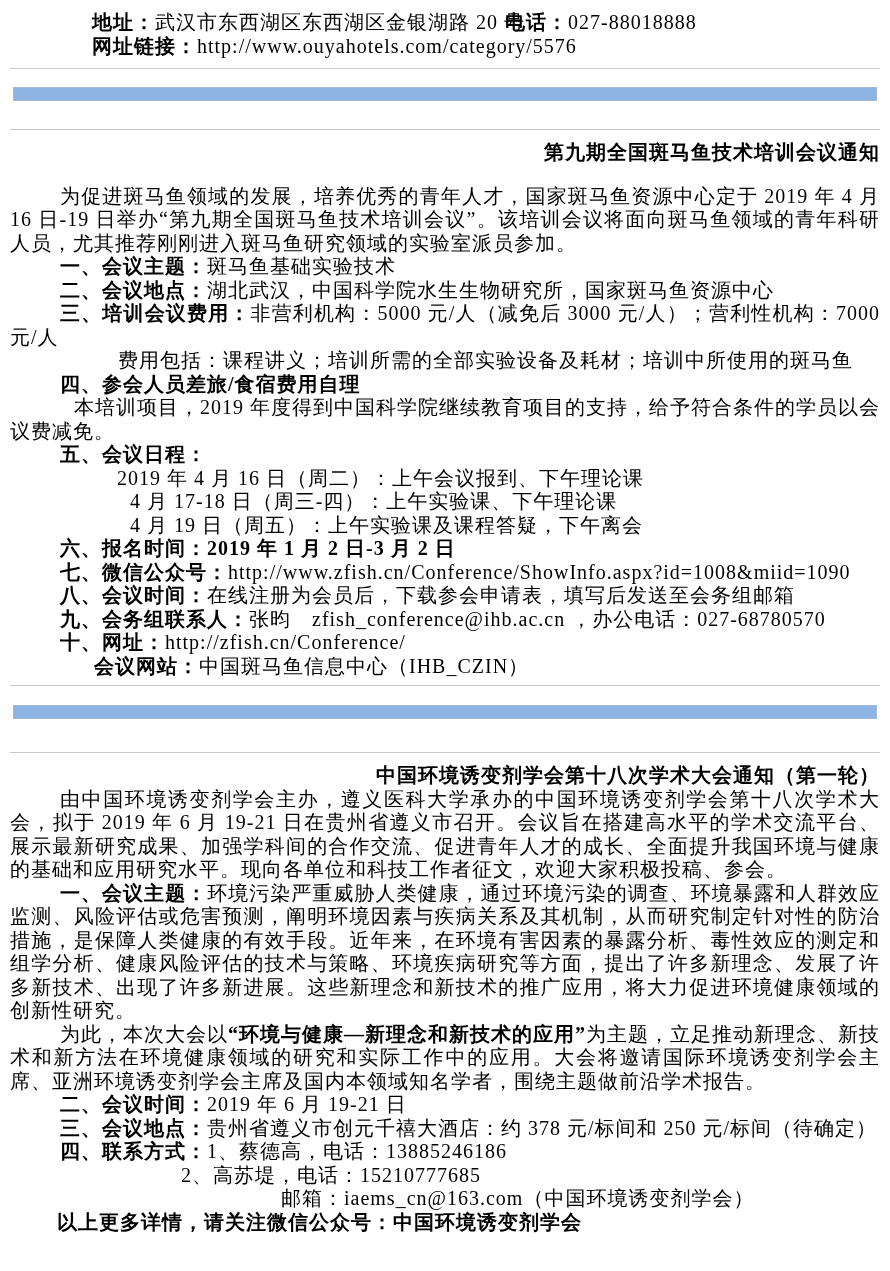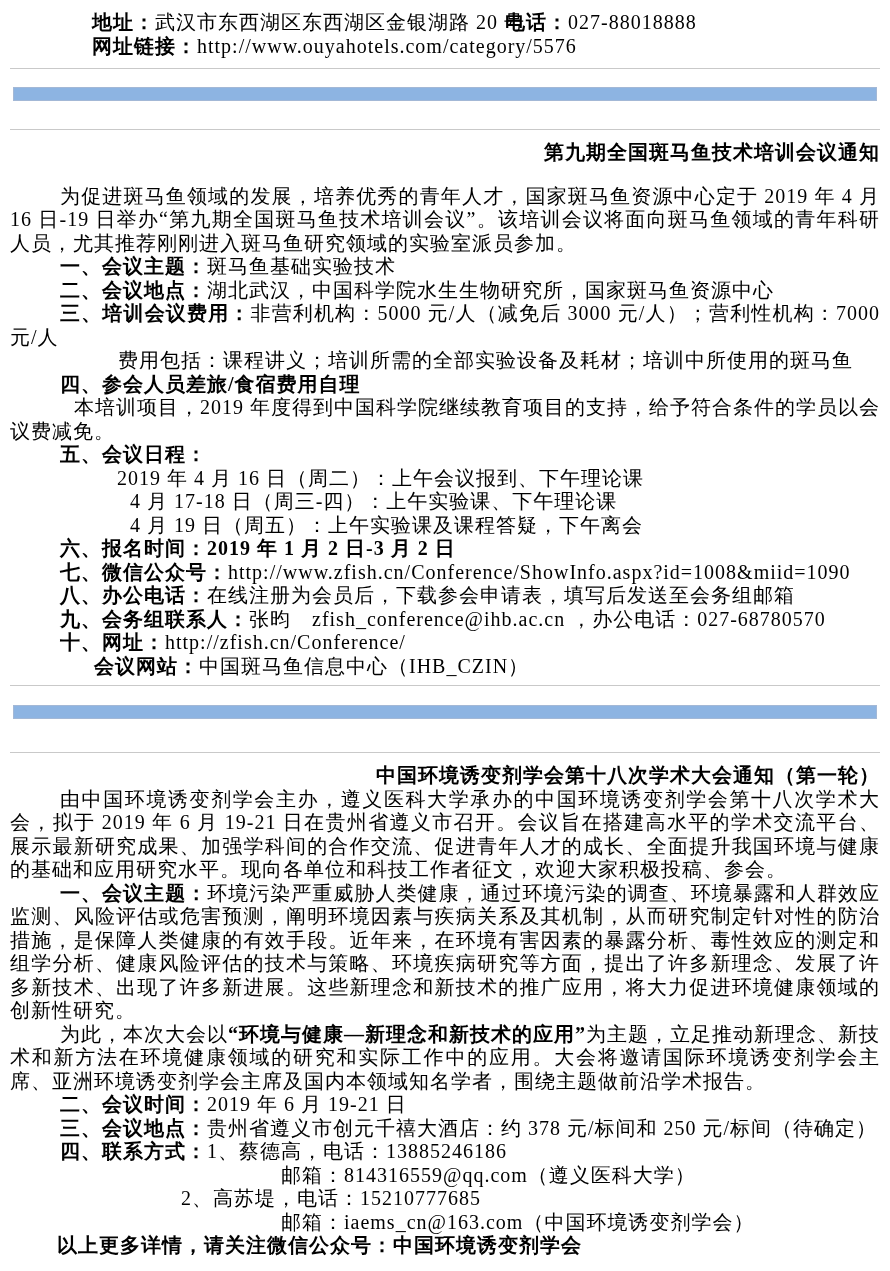--- a/index.html
+++ b/index.html
@@ -60,38 +60,37 @@
   <div class="row ind-item"><span class="lb">三、培训会议费用：</span><span>非营利机构：5000 元/人（减免后 3000 元/人）；营利性机构：7000 元/人</span></div>
   <div class="row ind-sub2"><span class="lb"></span><span>费用包括：课程讲义；培训所需的全部实验设备及耗材；培训中所使用的斑马鱼</span></div>
   <div class="row ind-item"><span class="lb">四、参会人员差旅/食宿费用自理</span><span></span></div>
   <div class="row ind-sub1"><span class="lb"></span><span>本培训项目，2019 年度得到中国科学院继续教育项目的支持，给予符合条件的学员以会议费减免。</span></div>
   <div class="row ind-item"><span class="lb">五、会议日程：</span><span></span></div>
   <div class="row ind-sched1"><span class="lb"></span><span>2019 年 4 月 16 日（周二）：上午会议报到、下午理论课</span></div>
   <div class="row ind-sched2"><span class="lb"></span><span>4 月 17-18 日（周三-四）：上午实验课、下午理论课</span></div>
   <div class="row ind-sched2"><span class="lb"></span><span>4 月 19 日（周五）：上午实验课及课程答疑，下午离会</span></div>
   <div class="row ind-item"><span class="lb">六、报名时间：2019 年 1 月 2 日-3 月 2 日</span><span></span></div>
   <div class="row ind-item"><span class="lb">七、微信公众号：</span><span>http://www.zfish.cn/Conference/ShowInfo.aspx?id=1008&amp;miid=1090</span></div>
-  <div class="row ind-item"><span class="lb">八、办公电话：</span><span>在线注册为会员后，下载参会申请表，填写后发送至会务组邮箱</span></div>
+  <div class="row ind-item"><span class="lb">八、会议时间：</span><span>在线注册为会员后，下载参会申请表，填写后发送至会务组邮箱</span></div>
   <div class="row ind-item"><span class="lb">九、会务组联系人：</span><span>张昀　zfish_conference@ihb.ac.cn ，办公电话：027-68780570</span></div>
   <div class="row ind-item"><span class="lb">十、网址：</span><span>http://zfish.cn/Conference/</span></div>
   <div class="row ind-sub3"><span class="lb">会议网站：</span><span>中国斑马鱼信息中心（IHB_CZIN）</span></div>
 
   <div class="hr d2-hr1"></div>
   <div class="bar d2-bar"></div>
   <div class="hr d2-hr2"></div>
 
   <div class="title">中国环境诱变剂学会第十八次学术大会通知（第一轮）</div>
 
   <div class="para intro2">由中国环境诱变剂学会主办，遵义医科大学承办的中国环境诱变剂学会第十八次学术大会，拟于 2019 年 6 月 19-21 日在贵州省遵义市召开。会议旨在搭建高水平的学术交流平台、展示最新研究成果、加强学科间的合作交流、促进青年人才的成长、全面提升我国环境与健康的基础和应用研究水平。现向各单位和科技工作者征文，欢迎大家积极投稿、参会。</div>
 
   <div class="row ind-item"><span class="lb">一、会议主题：</span><span>环境污染严重威胁人类健康，通过环境污染的调查、环境暴露和人群效应监测、风险评估或危害预测，阐明环境因素与疾病关系及其机制，从而研究制定针对性的防治措施，是保障人类健康的有效手段。近年来，在环境有害因素的暴露分析、毒性效应的测定和组学分析、健康风险评估的技术与策略、环境疾病研究等方面，提出了许多新理念、发展了许多新技术、出现了许多新进展。这些新理念和新技术的推广应用，将大力促进环境健康领域的创新性研究。</span></div>
 
   <div class="para"><span>为此，本次大会以</span><span class="lb">“环境与健康—新理念和新技术的应用”</span><span>为主题，立足推动新理念、新技术和新方法在环境健康领域的研究和实际工作中的应用。大会将邀请国际环境诱变剂学会主席、亚洲环境诱变剂学会主席及国内本领域知名学者，围绕主题做前沿学术报告。</span></div>
 
   <div class="row ind-item"><span class="lb">二、会议时间：</span><span>2019 年 6 月 19-21 日</span></div>
   <div class="row ind-item"><span class="lb">三、会议地点：</span><span>贵州省遵义市创元千禧大酒店：约 378 元/标间和 250 元/标间（待确定）</span></div>
   <div class="row ind-item"><span class="lb">四、联系方式：</span><span>1、蔡德高，电话：13885246186</span></div>
-  <div class="row ind-mail"><span class="lb"></span><span>邮箱：814316559@qq.com（遵义医科大学）</span></div>
   <div class="row ind-contact2"><span class="lb"></span><span>2、高苏堤，电话：15210777685</span></div>
   <div class="row ind-mail"><span class="lb"></span><span>邮箱：iaems_cn@163.com（中国环境诱变剂学会）</span></div>
   <div class="row ind-footer"><span class="lb">以上更多详情，请关注微信公众号：中国环境诱变剂学会</span><span></span></div>
 
 </div>
 
 </body></html>

